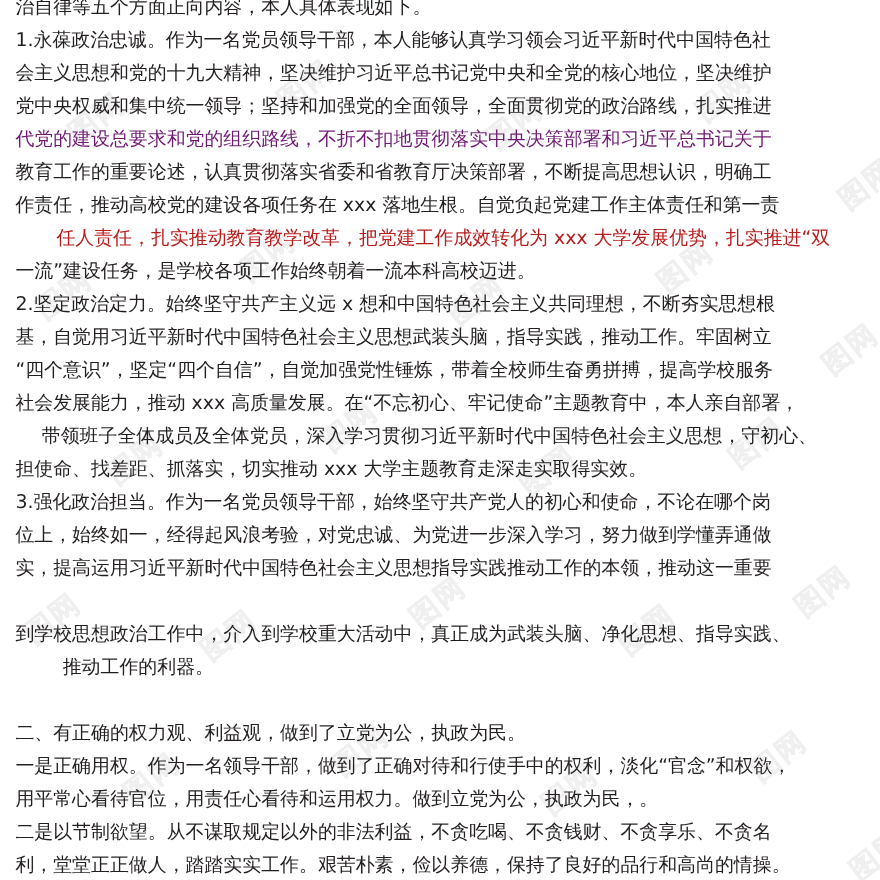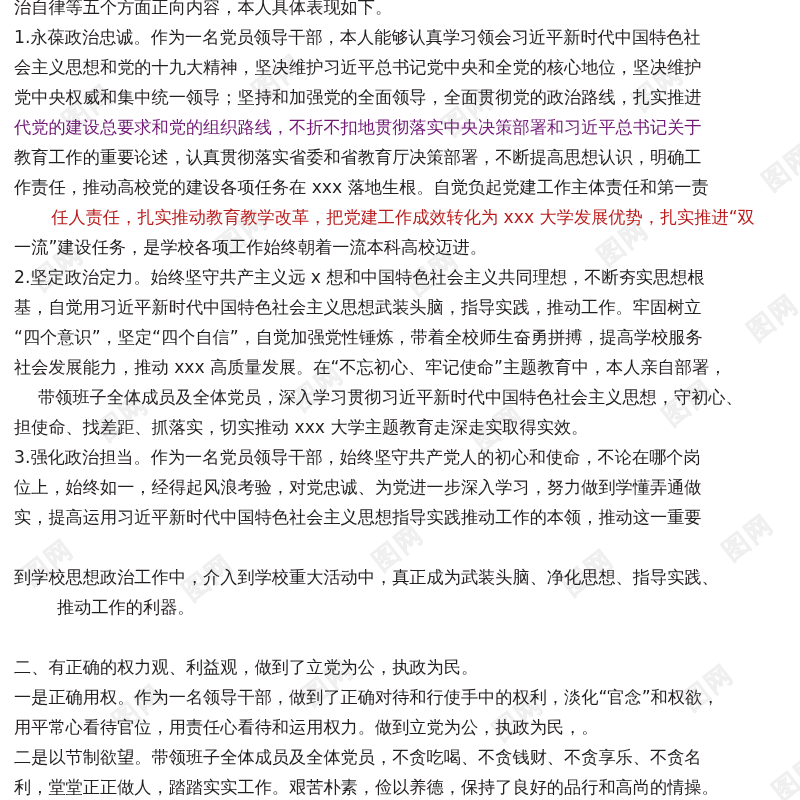--- a/index.html
+++ b/index.html
@@ -119,17 +119,17 @@
       <div class="doc-line" style="top: 412px; color: rgb(35, 31, 32);">担使命、找差距、抓落实，切实推动 xxx 大学主题教育走深走实取得实效。</div>
       <div class="doc-line" style="top: 442px; color: rgb(35, 31, 32);">3.强化政治担当。作为一名党员领导干部，始终坚守共产党人的初心和使命，不论在哪个岗</div>
       <div class="doc-line" style="top: 472px; color: rgb(35, 31, 32);">位上，始终如一，经得起风浪考验，对党忠诚、为党进一步深入学习，努力做到学懂弄通做</div>
       <div class="doc-line" style="top: 502px; color: rgb(35, 31, 32);">实，提高运用习近平新时代中国特色社会主义思想指导实践推动工作的本领，推动这一重要</div>
       <div class="doc-line" style="top: 562px; color: rgb(35, 31, 32);">到学校思想政治工作中，介入到学校重大活动中，真正成为武装头脑、净化思想、指导实践、</div>
       <div class="doc-line" style="top: 592px; color: rgb(35, 31, 32); margin-left: 43px;">推动工作的利器。</div>
       <div class="doc-line" style="top: 622px; color: rgb(35, 31, 32);"></div>
       <div class="doc-line" style="top: 652px; color: rgb(35, 31, 32);">二、有正确的权力观、利益观，做到了立党为公，执政为民。</div>
       <div class="doc-line" style="top: 712px; color: rgb(35, 31, 32);">用平常心看待官位，用责任心看待和运用权力。做到立党为公，执政为民，。</div>
       <div class="doc-line" style="top: 682px; color: rgb(35, 31, 32);">一是正确用权。作为一名领导干部，做到了正确对待和行使手中的权利，淡化“官念”和权欲，</div>
-      <div class="doc-line" style="top: 742px; color: rgb(35, 31, 32);">二是以节制欲望。带领班子全体成员及全体党员，不贪吃喝、不贪钱财、不贪享乐、不贪名</div>
+      <div class="doc-line" style="top: 742px; color: rgb(35, 31, 32);">二是以节制欲望。从不谋取规定以外的非法利益，不贪吃喝、不贪钱财、不贪享乐、不贪名</div>
       <div class="doc-line" style="top: 772px; color: rgb(35, 31, 32);">利，堂堂正正做人，踏踏实实工作。艰苦朴素，俭以养德，保持了良好的品行和高尚的情操。</div>
     </div>
 
 </div>
 
 </body></html>

